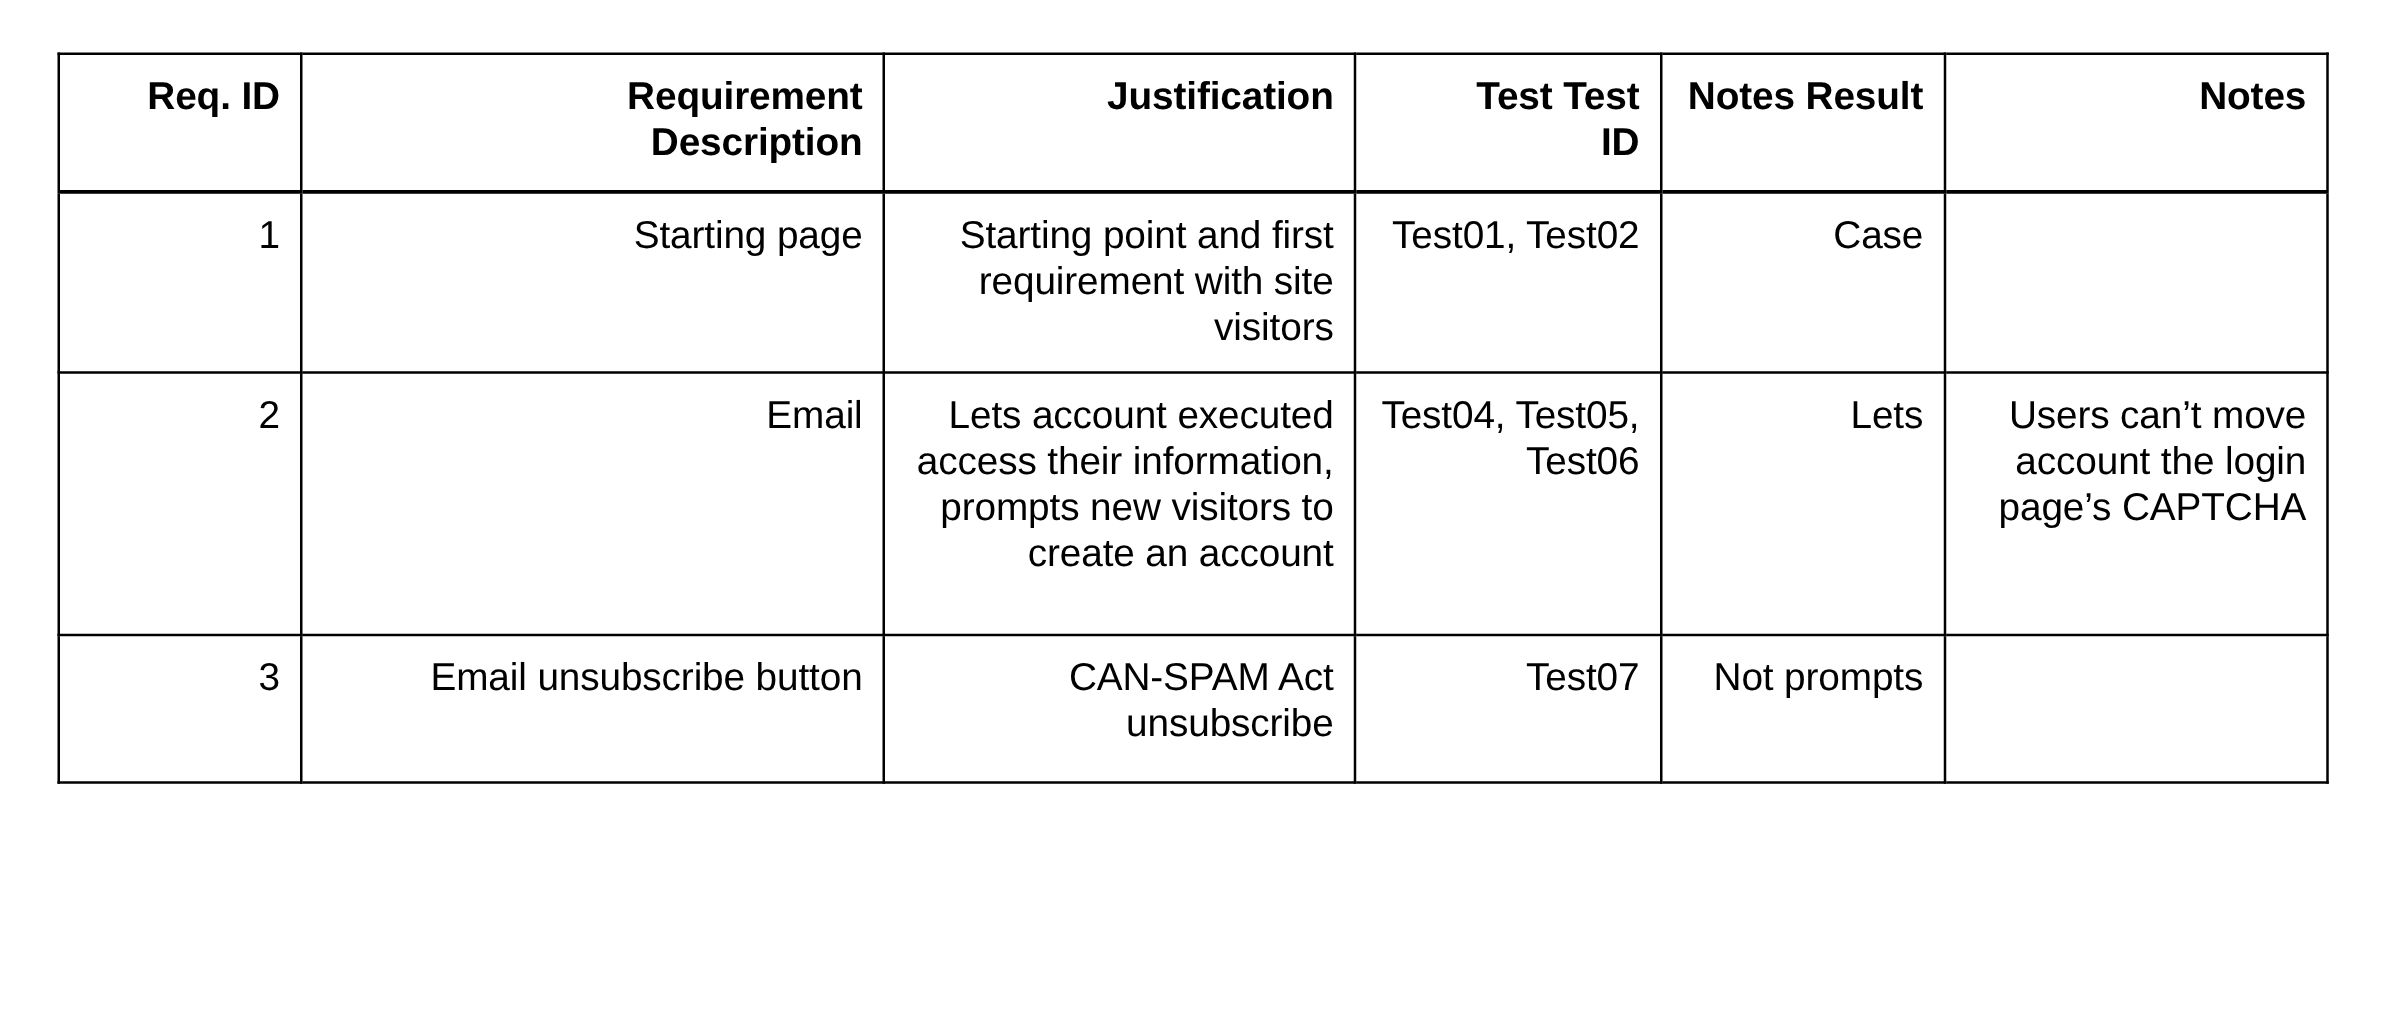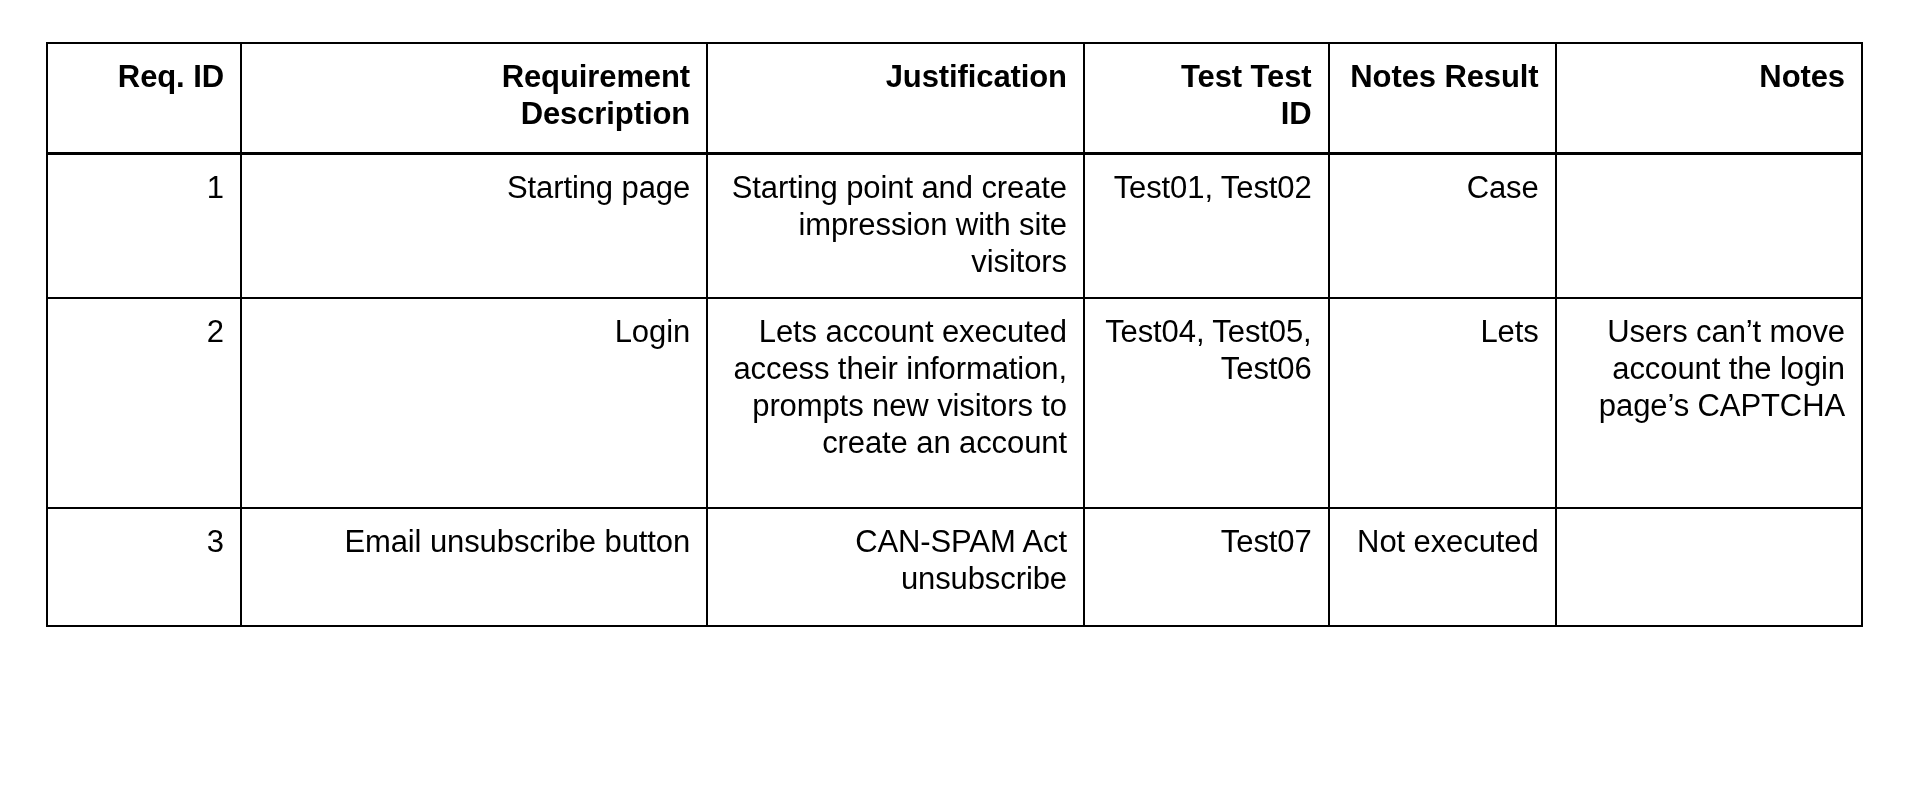--- a/index.html
+++ b/index.html
@@ -112,39 +112,39 @@
     <tbody>
 
       <tr class="row-1">
         <td>
           <span class="cell-text">1</span>
         </td>
         <td>
           <span class="cell-text">Starting page</span>
         </td>
         <td>
-          <span class="cell-text">Starting point and create impression with site visitors</span>
+          <span class="cell-text">Starting point and first requirement with site visitors</span>
         </td>
         <td>
           <span class="cell-text">Test01, Test02</span>
         </td>
         <td>
           <span class="cell-text">Case</span>
         </td>
         <td>
           <span class="cell-text"></span>
         </td>
       </tr>
 
       <tr class="row-2">
         <td>
           <span class="cell-text">2</span>
         </td>
         <td>
-          <span class="cell-text">Login</span>
+          <span class="cell-text">Email</span>
         </td>
         <td>
           <span class="cell-text">Lets account executed access their information, prompts new visitors to create an account</span>
         </td>
         <td>
           <span class="cell-text">Test04, Test05, Test06</span>
         </td>
         <td>
           <span class="cell-text">Lets</span>
         </td>
@@ -160,21 +160,21 @@
         <td>
           <span class="cell-text">Email unsubscribe button</span>
         </td>
         <td>
           <span class="cell-text">CAN-SPAM Act unsubscribe</span>
         </td>
         <td>
           <span class="cell-text">Test07</span>
         </td>
         <td>
-          <span class="cell-text">Not executed</span>
+          <span class="cell-text">Not prompts</span>
         </td>
         <td>
           <span class="cell-text"></span>
         </td>
       </tr>
 
     </tbody>
   </table>
 
 </div>

